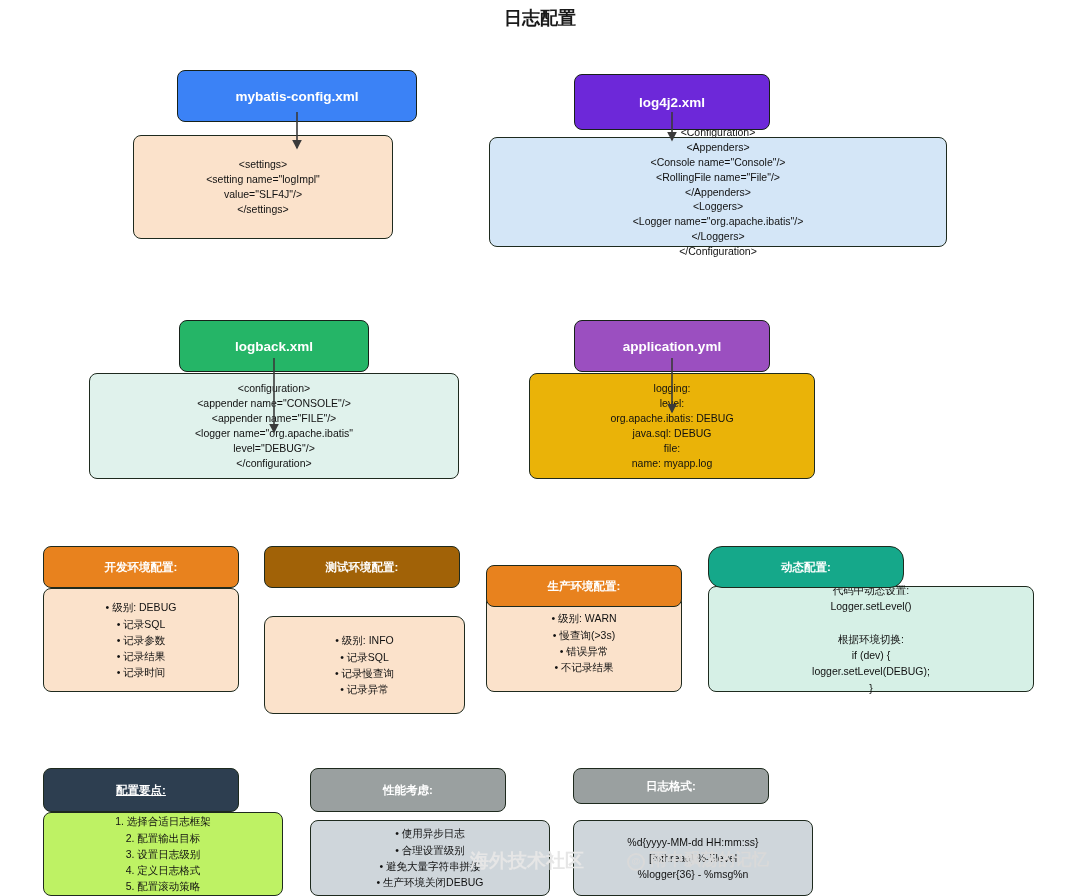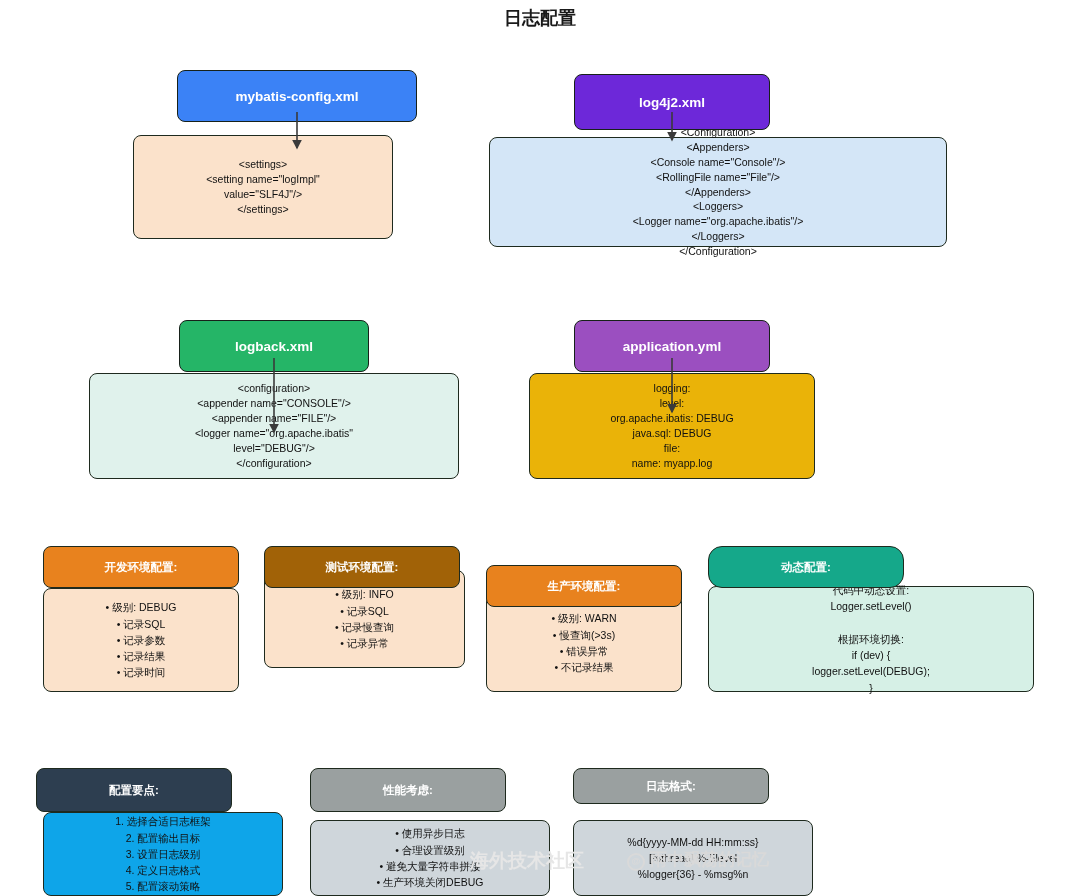--- a/index.html
+++ b/index.html
@@ -154,39 +154,39 @@
 java.sql: DEBUG
 file:
 name: myapp.log</div>
     <div class="node label-node" style="left: 43px; top: 546px; width: 196px; height: 42px; background: rgb(232, 130, 30);">开发环境配置:</div>
     <div class="node list-node body-node" style="left: 43px; top: 588px; width: 196px; height: 104px; background: rgb(251, 226, 203);">• 级别: DEBUG
 • 记录SQL
 • 记录参数
 • 记录结果
 • 记录时间</div>
     <div class="node label-node" style="left: 264px; top: 546px; width: 196px; height: 42px; background: #a16207;">测试环境配置:</div>
-    <div class="node list-node body-node" style="left: 264px; top: 570px; width: 201px; height: 98px; background: rgb(251, 226, 203);">• 级别: INFO
+    <div class="node list-node body-node" style="left: 264px; top: 616px; width: 201px; height: 98px; background: rgb(251, 226, 203); border-radius: 9px;">• 级别: INFO
 • 记录SQL
 • 记录慢查询
 • 记录异常</div>
     <div class="node label-node" style="left: 486px; top: 546px; width: 196px; height: 42px; background: rgb(232, 130, 30); margin-top: 19px;">生产环境配置:</div>
     <div class="node list-node body-node" style="left: 486px; top: 594px; width: 196px; height: 98px; background: rgb(251, 226, 203);">• 级别: WARN
 • 慢查询(&gt;3s)
 • 错误异常
 • 不记录结果</div>
     <div class="node label-node" style="left: 708px; top: 546px; width: 196px; height: 42px; background: rgb(21, 168, 138); border-radius: 14px;">动态配置:</div>
     <div class="node list-node body-node" style="left: 708px; top: 586px; width: 326px; height: 106px; background: rgb(214, 240, 230);">代码中动态设置:
 Logger.setLevel()
 
 根据环境切换:
 if (dev) {
 logger.setLevel(DEBUG);
 }</div>
-    <div class="node label-node" style="left: 36px; top: 768px; width: 196px; height: 44px; background: rgb(45, 62, 80);">配置要点:</div>
-    <div class="node list-node body-node" style="left: 43px; top: 812px; width: 240px; height: 84px; background: #0ea5e9;">1. 选择合适日志框架
+    <div class="node label-node" style="left: 43px; top: 768px; width: 196px; height: 44px; background: rgb(45, 62, 80); text-decoration: underline;">配置要点:</div>
+    <div class="node list-node body-node" style="left: 43px; top: 812px; width: 240px; height: 84px; background: #bef264;">1. 选择合适日志框架
 2. 配置输出目标
 3. 设置日志级别
 4. 定义日志格式
 5. 配置滚动策略</div>
     <div class="node label-node" style="left: 310px; top: 768px; width: 196px; height: 44px; background: rgb(154, 160, 160);">性能考虑:</div>
     <div class="node list-node body-node" style="left: 310px; top: 820px; width: 240px; height: 76px; background: rgb(207, 214, 219);">• 使用异步日志
 • 合理设置级别
 • 避免大量字符串拼接
 • 生产环境关闭DEBUG</div>
     <div class="node label-node" style="left: 573px; top: 768px; width: 196px; height: 36px; background: rgb(154, 160, 160);">日志格式:</div>

